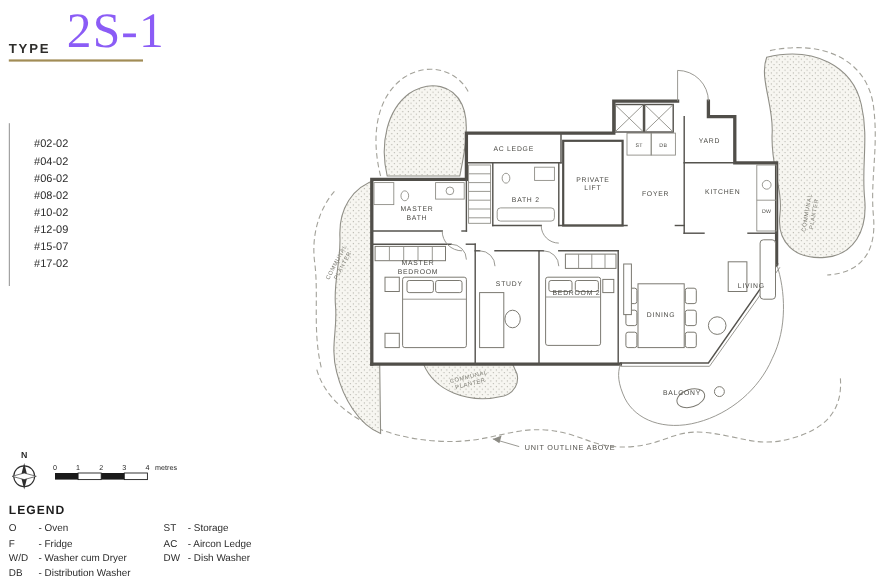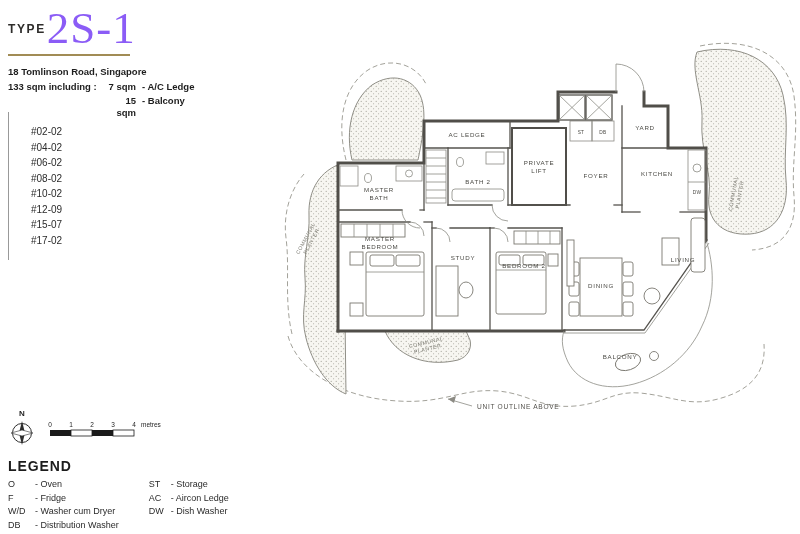--- a/index.html
+++ b/index.html
@@ -3,38 +3,38 @@
 <meta charset="utf-8">
 <style>
   html,body{margin:0;padding:0;background:#ffffff;}
   body{width:800px;height:534px;font-family:"Liberation Sans",sans-serif;color:#333;}
   .page{position:relative;width:800px;height:534px;overflow:hidden;background:#fff;}
   .abs{position:absolute;}
   .plan-svg{position:absolute;left:0;top:0;width:800px;height:534px;}
 
   
   .brand{left:8px;top:6px;}
-  .brand-row{display:flex;align-items:center;gap:1px;}
+  .brand-row{display:flex;align-items:flex-end;gap:15px;}
   .brand-type{font-size:12px;font-weight:bold;letter-spacing:1.6px;color:#2e2d2b;}
   .brand-code{font-family:"Liberation Serif",serif;font-size:45px;letter-spacing:1px;color:#8b5cf6;line-height:1;}
   .brand-rule{width:122px;height:2px;background:#a18c55;margin-top:3px;}
   .addr{left:8px;top:66px;font-size:9.5px;font-weight:bold;color:#1e1e1e;line-height:1.3;}
   .area{margin-top:3px;display:grid;grid-template-columns:90px 32px auto;column-gap:6px;row-gap:1px;font-size:9.5px;font-weight:bold;}
   .area .qty{text-align:right;}
 
   
   .units{left:8px;top:112px;display:flex;gap:10px;}
   .units-label{font-size:10px;color:#4a4a4a;letter-spacing:.6px;padding-top:2px;}
   .units-rule{width:1px;background:#999;}
   .units-list{list-style:none;margin:12px;padding:0;font-size:10px;color:#2b2b2b;}
   .units-list li{line-height:15.5px;}
 
   
   .legend{left:8px;top:458px;}
-  .legend-title{font-size:14px;font-weight:bold;letter-spacing:.9px;color:#1c1c1c;margin-bottom:4px;}
+  .legend-title{font-size:11px;font-weight:bold;letter-spacing:.9px;color:#1c1c1c;margin-bottom:4px;}
   .legend-cols{display:flex;gap:30px;align-items:flex-start;}
   .lg-row{font-size:9px;color:#2b2b2b;line-height:13.5px;display:flex;}
   .lg-key{width:27px;flex:none;}
   .lg-key2{width:22px;flex:none;}
 
   
   .rlabel{font-size:6.2px;fill:#4b4a45;letter-spacing:.7px;text-anchor:middle;font-family:"Liberation Sans",sans-serif;}
   .rlabel-xs{font-size:4.8px;fill:#4b4a45;letter-spacing:.3px;text-anchor:middle;font-family:"Liberation Sans",sans-serif;}
   .plabel{font-size:5.2px;fill:#7d7c73;letter-spacing:.6px;text-anchor:middle;font-family:"Liberation Sans",sans-serif;}
   .note{font-size:6.6px;fill:#52504b;letter-spacing:.7px;font-family:"Liberation Sans",sans-serif;}
@@ -259,31 +259,20 @@
   </svg>
 
   <div class="abs brand">
     <div class="brand-row">
       <span class="brand-type">TYPE</span>
       <span class="brand-code">2S-1</span>
     </div>
     <div class="brand-rule"></div>
   </div>
 
-  <div class="abs addr">
-    <div>18 Tomlinson Road, Singapore</div>
-    <div class="area">
-      <span>133 sqm including :</span>
-      <span class="qty">7 sqm</span>
-      <span>- A/C Ledge</span>
-      <span></span>
-      <span class="qty">15 sqm</span>
-      <span>- Balcony</span>
-    </div>
-  </div>
 
   <div class="abs units">
     <div class="units-rule"></div>
     <ul class="units-list">
       <li>#02-02</li>
       <li>#04-02</li>
       <li>#06-02</li>
       <li>#08-02</li>
       <li>#10-02</li>
       <li>#12-09</li>

